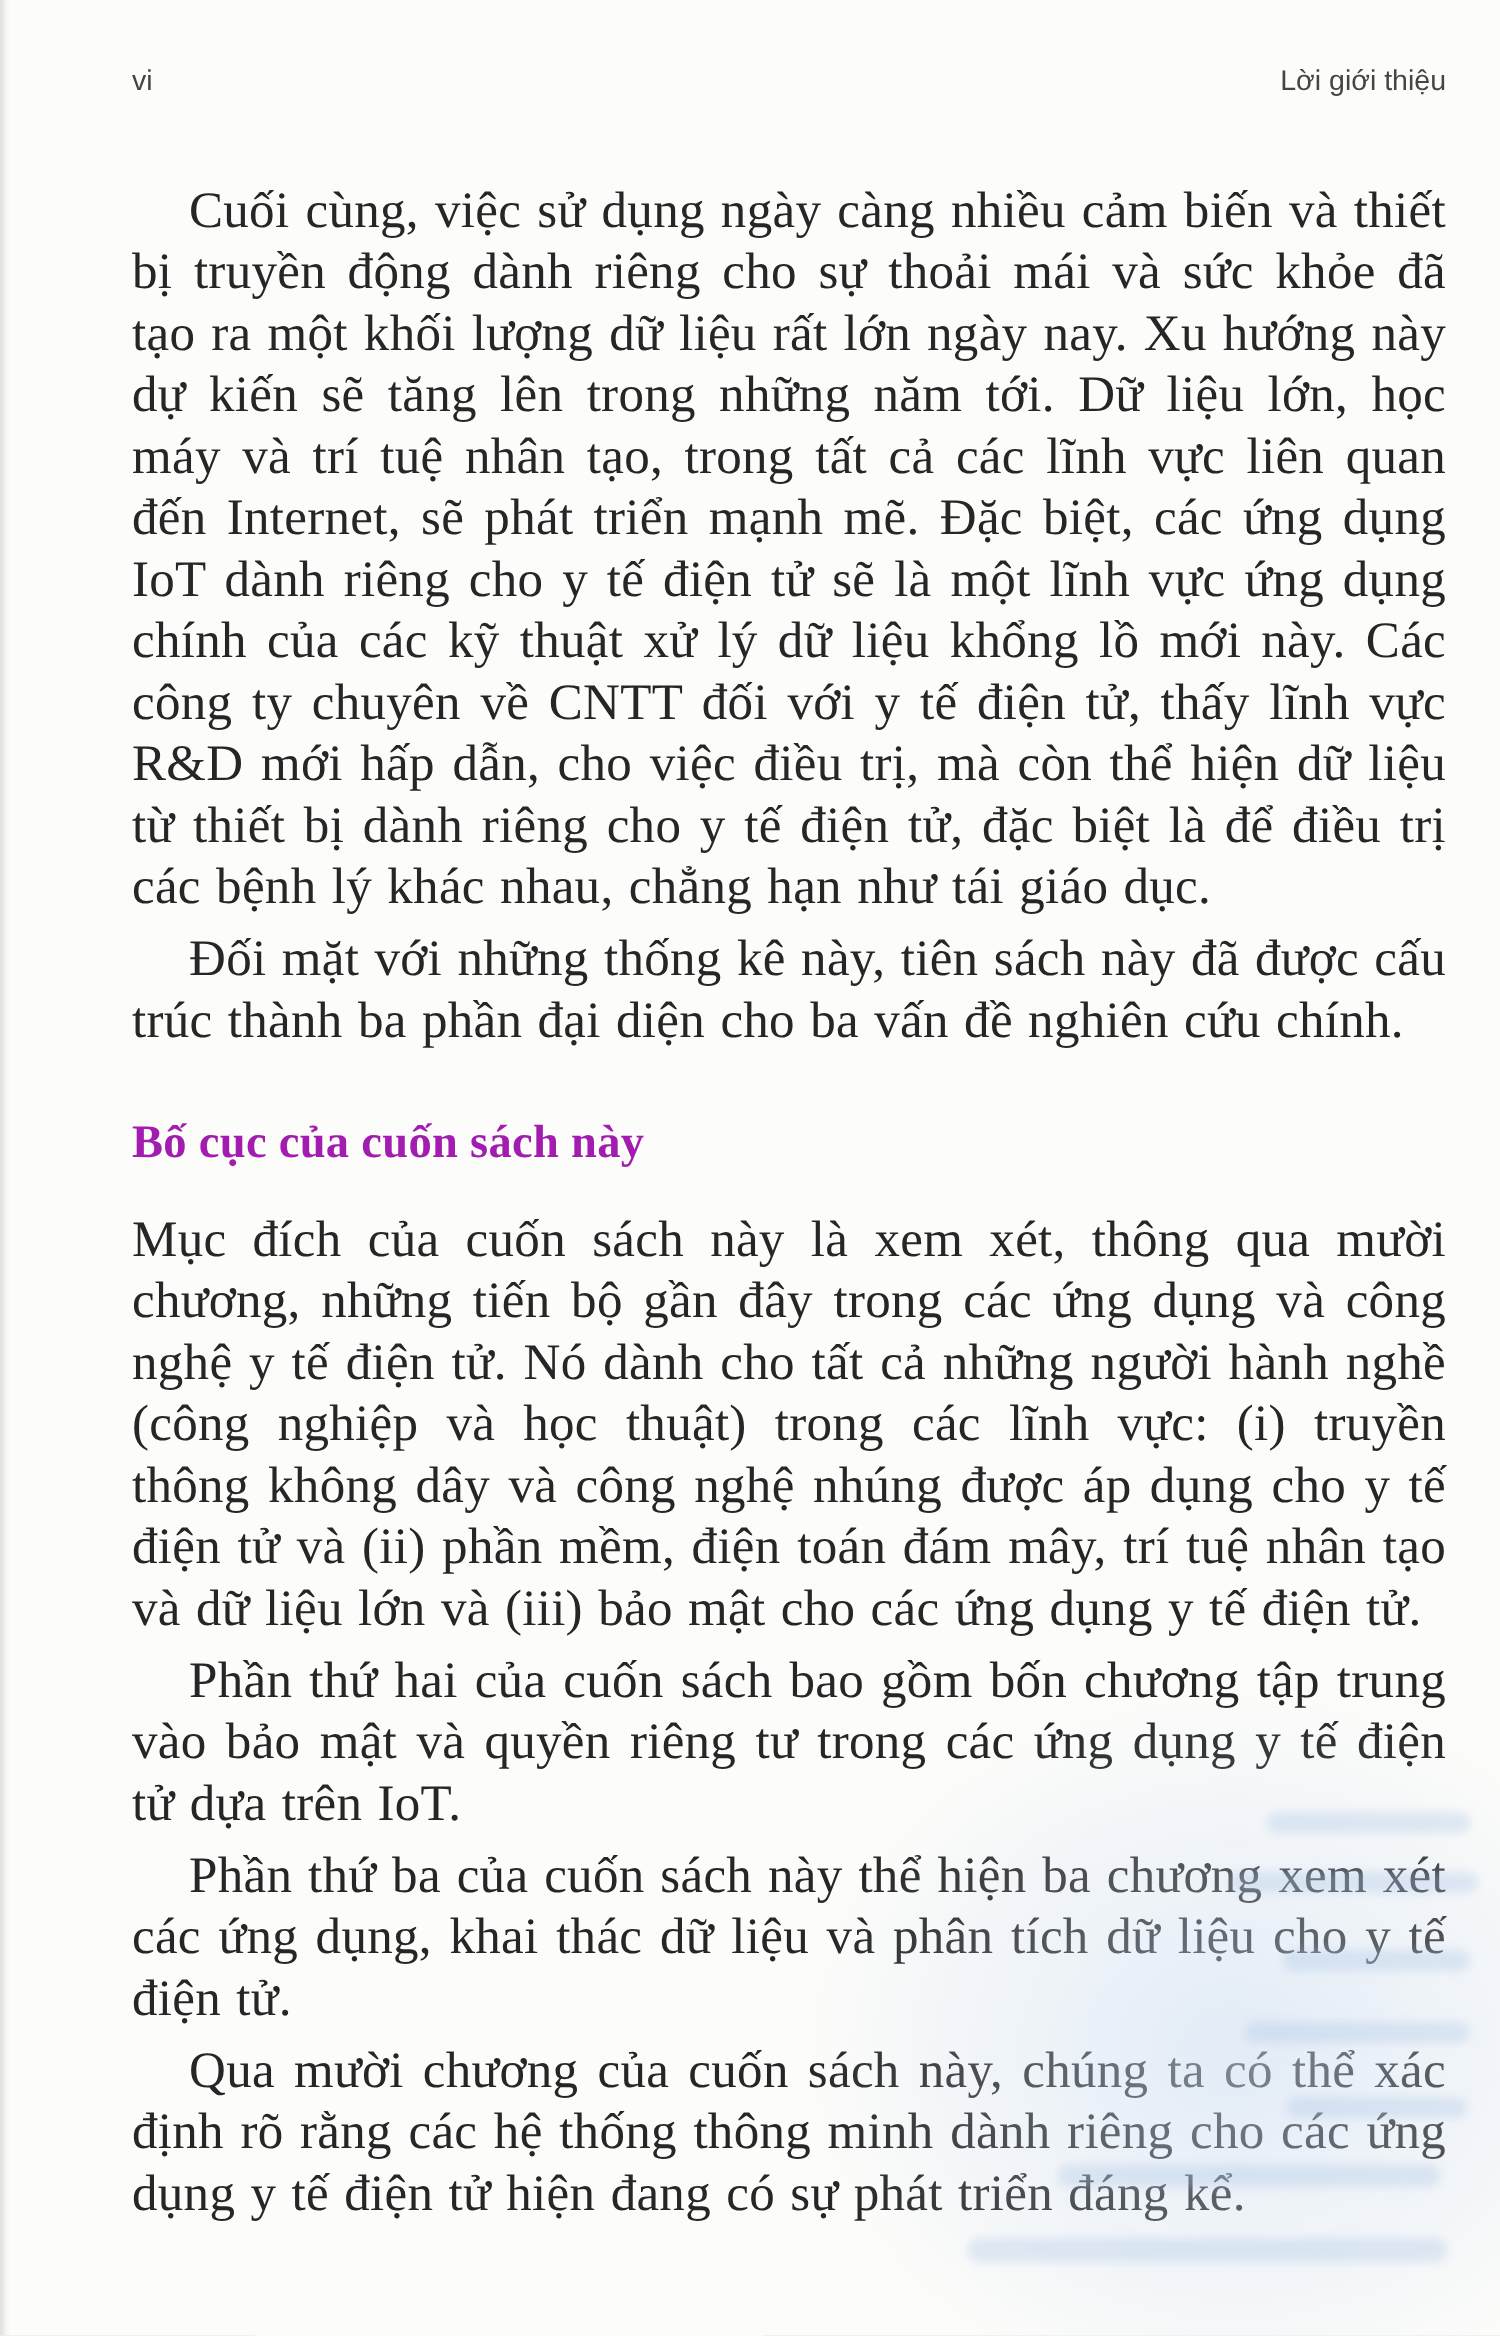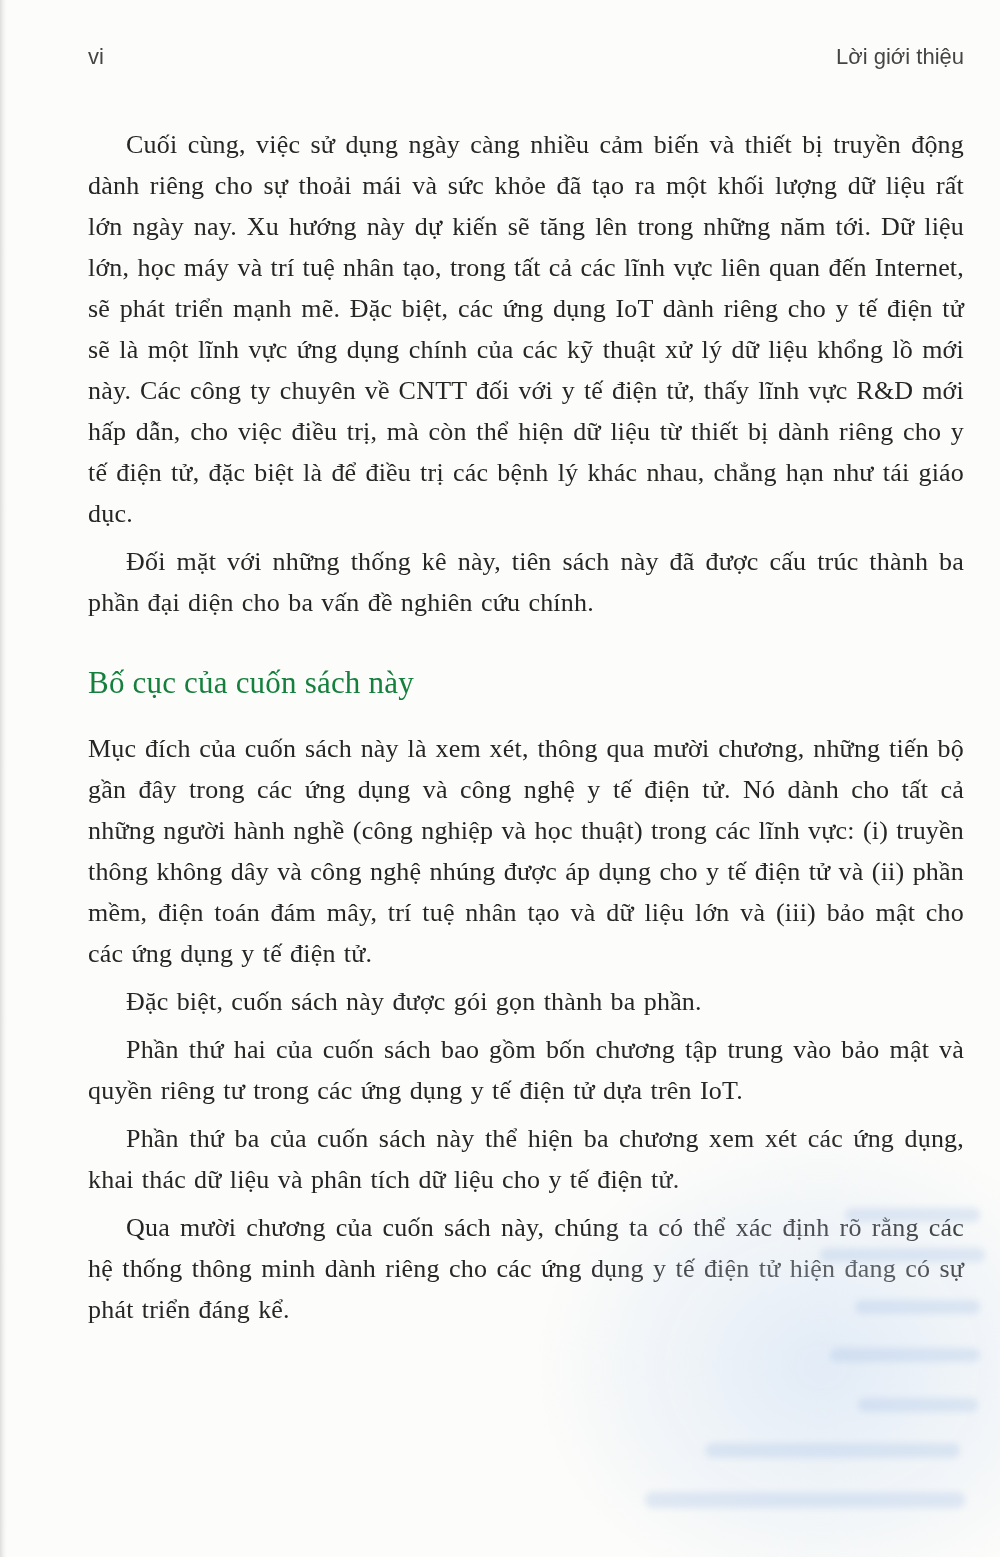--- a/index.html
+++ b/index.html
@@ -26,38 +26,38 @@
     left: 0; top: 0; bottom: 0;
     width: 7px;
     background: linear-gradient(to right, rgba(90,90,90,0.18), rgba(120,120,120,0.05) 60%, transparent);
     pointer-events: none;
   }
   .header-row {
     display: flex;
     justify-content: space-between;
     align-items: baseline;
     font-family: "Liberation Sans", sans-serif;
-    font-size: 22px;
+    font-size: 19px;
     color: #454545;
     margin-bottom: 54px;
   }
   .body-text p {
     margin: 7px 0 0 0;
-    font-size: 26px;
+    font-size: 34px;
     line-height: 41px;
     text-align: justify;
     word-spacing: 1.5px;
     letter-spacing: 0.2px;
   }
   .body-text p.indent { text-indent: 38px; }
   .section-heading {
     margin: 42px 0 27px 0;
     font-size: 31px;
-    font-weight: normal;
-    color: #15803d;
+    font-weight: bold;
+    color: #a21caf;
     letter-spacing: 0.2px;
   }
   
   .bleed {
     position: absolute;
     pointer-events: none;
     border-radius: 8px;
     background: rgba(165, 193, 228, 0.30);
     filter: blur(3px);
   }
@@ -80,21 +80,20 @@
     <span>Lời giới thiệu</span>
   </div>
 
   <div class="body-text">
     <p class="indent">Cuối cùng, việc sử dụng ngày càng nhiều cảm biến và thiết bị truyền động dành riêng cho sự thoải mái và sức khỏe đã tạo ra một khối lượng dữ liệu rất lớn ngày nay. Xu hướng này dự kiến sẽ tăng lên trong những năm tới. Dữ liệu lớn, học máy và trí tuệ nhân tạo, trong tất cả các lĩnh vực liên quan đến Internet, sẽ phát triển mạnh mẽ. Đặc biệt, các ứng dụng IoT dành riêng cho y tế điện tử sẽ là một lĩnh vực ứng dụng chính của các kỹ thuật xử lý dữ liệu khổng lồ mới này. Các công ty chuyên về CNTT đối với y tế điện tử, thấy lĩnh vực R&amp;D mới hấp dẫn, cho việc điều trị, mà còn thể hiện dữ liệu từ thiết bị dành riêng cho y tế điện tử, đặc biệt là để điều trị các bệnh lý khác nhau, chẳng hạn như tái giáo dục.</p>
     <p class="indent">Đối mặt với những thống kê này, tiên sách này đã được cấu trúc thành ba phần đại diện cho ba vấn đề nghiên cứu chính.</p>
 
     <h2 class="section-heading">Bố cục của cuốn sách này</h2>
 
     <p>Mục đích của cuốn sách này là xem xét, thông qua mười chương, những tiến bộ gần đây trong các ứng dụng và công nghệ y tế điện tử. Nó dành cho tất cả những người hành nghề (công nghiệp và học thuật) trong các lĩnh vực: (i) truyền thông không dây và công nghệ nhúng được áp dụng cho y tế điện tử và (ii) phần mềm, điện toán đám mây, trí tuệ nhân tạo và dữ liệu lớn và (iii) bảo mật cho các ứng dụng y tế điện tử.</p>
-    <p class="indent">Đặc biệt, cuốn sách này được gói gọn thành ba phần.</p>
     <p class="indent">Phần thứ hai của cuốn sách bao gồm bốn chương tập trung vào bảo mật và quyền riêng tư trong các ứng dụng y tế điện tử dựa trên IoT.</p>
     <p class="indent">Phần thứ ba của cuốn sách này thể hiện ba chương xem xét các ứng dụng, khai thác dữ liệu và phân tích dữ liệu cho y tế điện tử.</p>
     <p class="indent">Qua mười chương của cuốn sách này, chúng ta có thể xác định rõ rằng các hệ thống thông minh dành riêng cho các ứng dụng y tế điện tử hiện đang có sự phát triển đáng kể.</p>
   </div>
 
   <div class="bleed-wash"></div>
   <div class="bleed" style="top:1208px; left:845px; width:135px; height:14px;"></div>
   <div class="bleed" style="top:1248px; left:820px; width:165px; height:14px;"></div>
   <div class="bleed" style="top:1300px; left:855px; width:125px; height:14px;"></div>
   <div class="bleed" style="top:1348px; left:830px; width:150px; height:14px;"></div>

